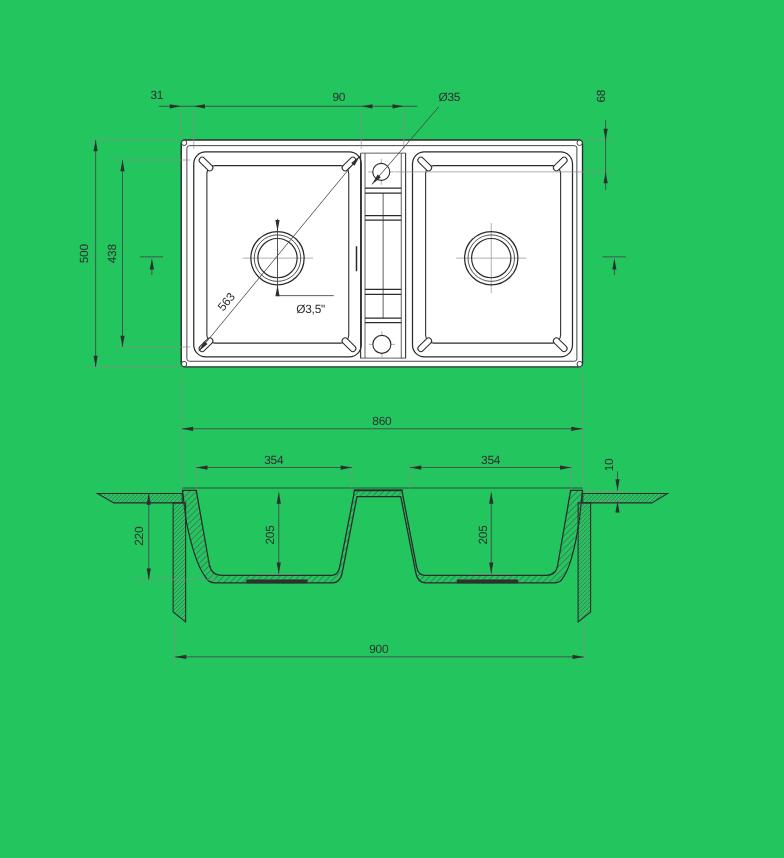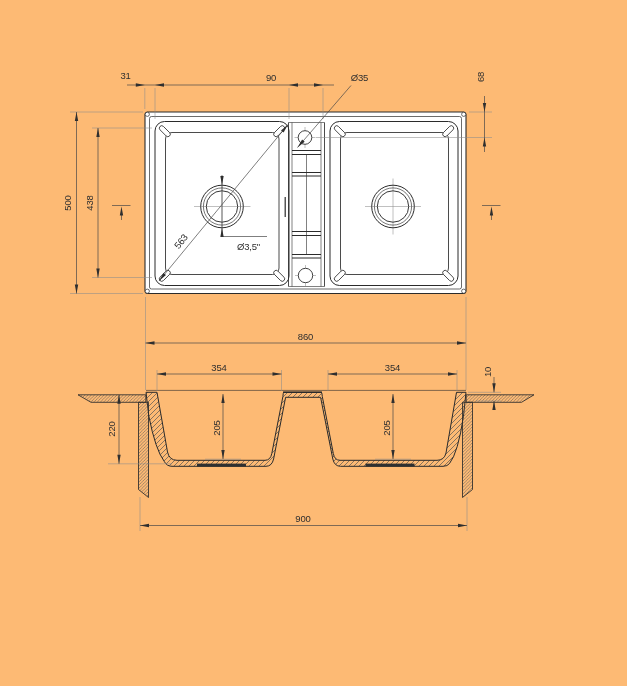--- a/index.html
+++ b/index.html
@@ -1,16 +1,16 @@
 <!DOCTYPE html>
 <html><head>
 <meta charset="utf-8">
 <style>
   html,body{margin:0;padding:0;background:#ffffff;}
-  .stage{position:relative;width:627px;height:686px;background:#fdba74;overflow:hidden;
+  .stage{position:relative;width:627px;height:686px;background:#22c55e;overflow:hidden;
          font-family:"Liberation Sans", sans-serif;}
   svg{position:absolute;left:0;top:0;}
   text{font-family:"Liberation Sans", sans-serif;font-size:9.5px;fill:#2f2f2f;letter-spacing:-0.2px;}
   .obj{stroke:#2b2b2b;fill:none;}
   .objw{stroke:#2b2b2b;fill:#ffffff;}
   .thin{stroke:#2b2b2b;fill:none;stroke-width:0.6;}
   .dim{stroke:#474747;stroke-width:0.7;fill:none;}
   .ext{stroke:#8c8c8c;stroke-width:0.55;fill:none;}
   .cross{stroke:#8c8c8c;stroke-width:0.55;fill:none;}
   .arr{fill:#2f2f2f;stroke:none;}

